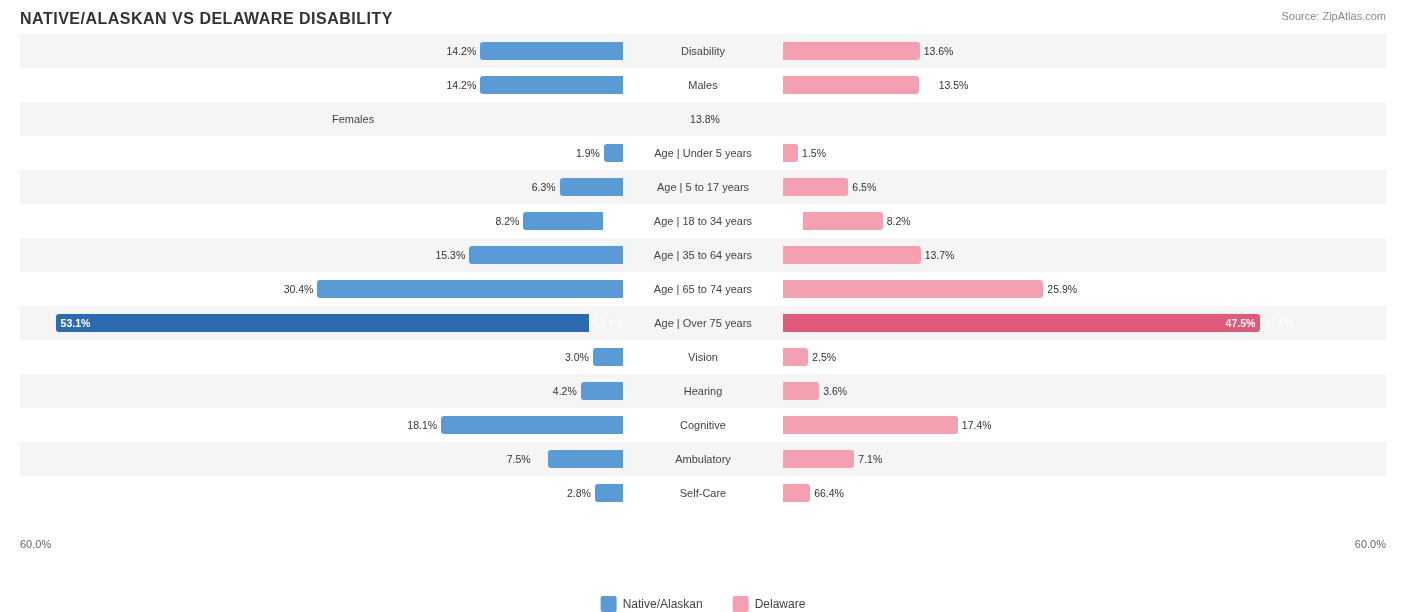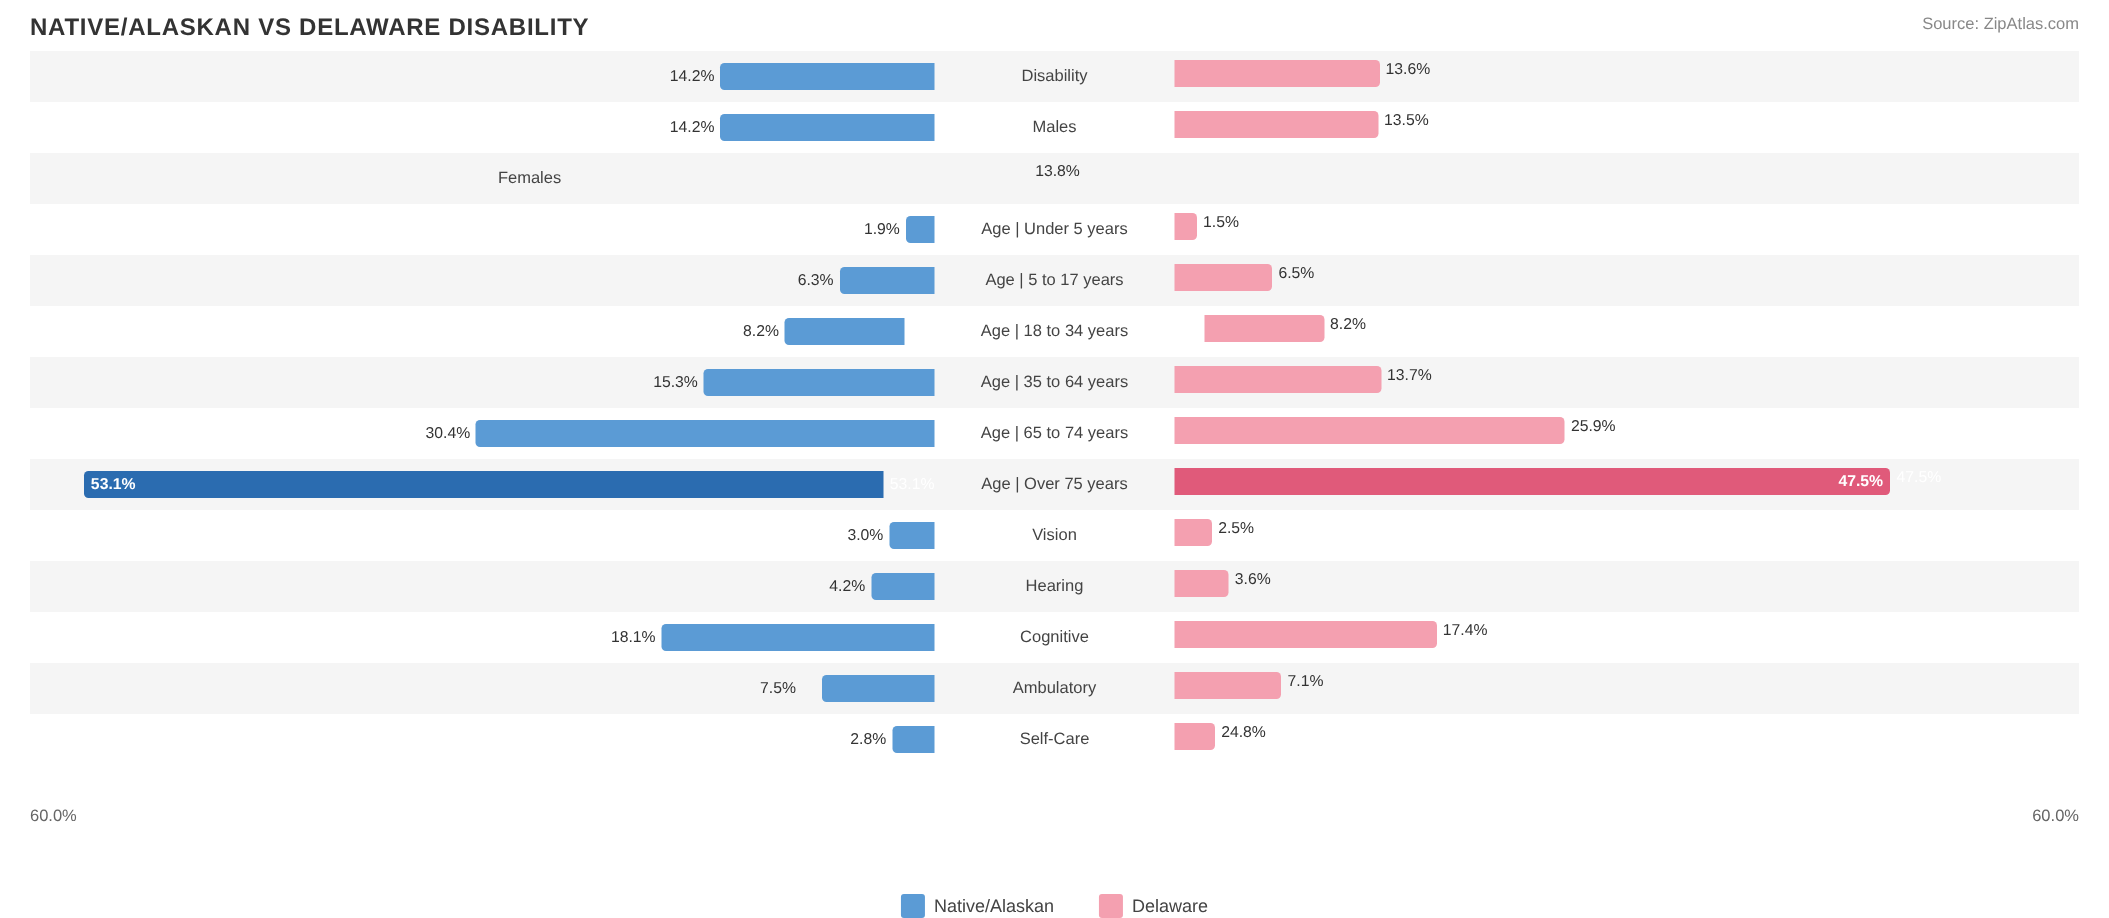--- a/index.html
+++ b/index.html
@@ -60,20 +60,21 @@
       height: 26px;
     }
     .left-side {
       display: flex;
       align-items: center;
       justify-content: flex-end;
       height: 22px;
     }
     .right-side {
       display: flex;
+      align-items: center;
       justify-content: flex-start;
       height: 22px;
     }
     .center-label {
       text-align: center;
       font-size: 11px;
       color: #444;
       white-space: nowrap;
       padding: 0 8px;
       z-index: 2;
@@ -142,21 +143,21 @@
           <span style="font-size:10.5px;color:#333;margin-right:4px;white-space:nowrap;">14.2%</span>
           <div style="height:18px;background:#5b9bd5;border-radius:3px 0 0 3px;width:23.67%;max-width:100%;display:flex;align-items:center;justify-content:flex-start;">
             
           </div>
         </div>
         <div class="center-label">Males</div>
         <div class="right-side">
           <div style="height:18px;background:#f4a0b0;border-radius:0 3px 3px 0;width:22.5%;max-width:100%;display:flex;align-items:center;justify-content:flex-end;">
             
           </div>
-          <span style="font-size:10.5px;color:#333;margin-left:4px;white-space:nowrap;">13.5%</span>
+          <span style="font-size:10.5px;color:#333;margin-left:20px;white-space:nowrap;">13.5%</span>
         </div>
       </div>
     </div>
       <div class="row">
       <div class="bar-row" style="width:100%;">
         <div class="center-label">Females</div>
         <div class="right-side">
           <div style="height:18px;background:#f4a0b0;border-radius:0 3px 3px 0;width:23%;max-width:100%;display:flex;align-items:center;justify-content:flex-end;">
             
           </div>
@@ -340,21 +341,21 @@
           <span style="font-size:10.5px;color:#333;margin-right:4px;white-space:nowrap;">2.8%</span>
           <div style="height:18px;background:#5b9bd5;border-radius:3px 0 0 3px;width:4.67%;max-width:100%;display:flex;align-items:center;justify-content:flex-start;">
             
           </div>
         </div>
         <div class="center-label">Self-Care</div>
         <div class="right-side">
           <div style="height:18px;background:#f4a0b0;border-radius:0 3px 3px 0;width:4.5%;max-width:100%;display:flex;align-items:center;justify-content:flex-end;">
             
           </div>
-          <span style="font-size:10.5px;color:#333;margin-left:4px;white-space:nowrap;">24.8%</span>
+          <span style="font-size:10.5px;color:#333;margin-left:4px;white-space:nowrap;">66.4%</span>
         </div>
       </div>
     </div>
     </div>
 
   <div class="axis-labels">
     <span>60.0%</span>
     <span>60.0%</span>
   </div>
 

